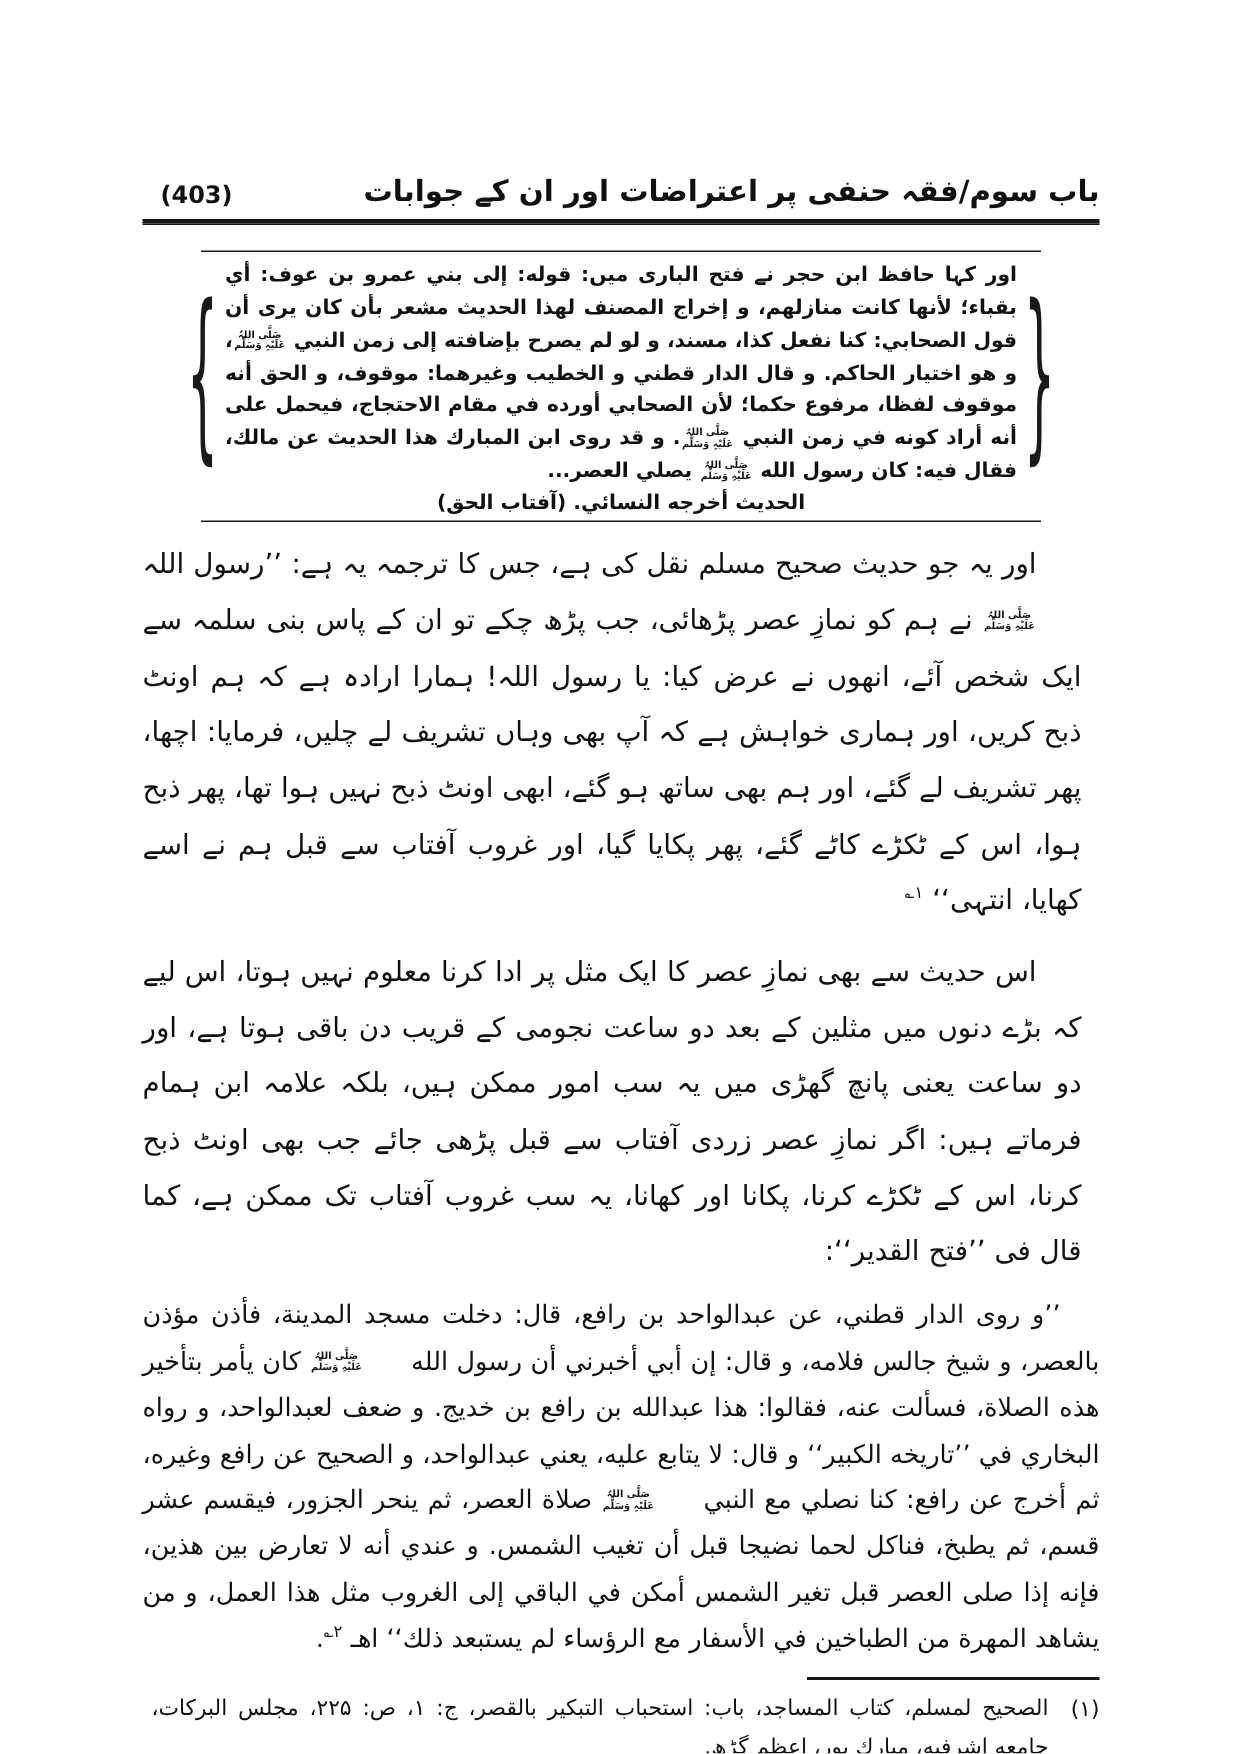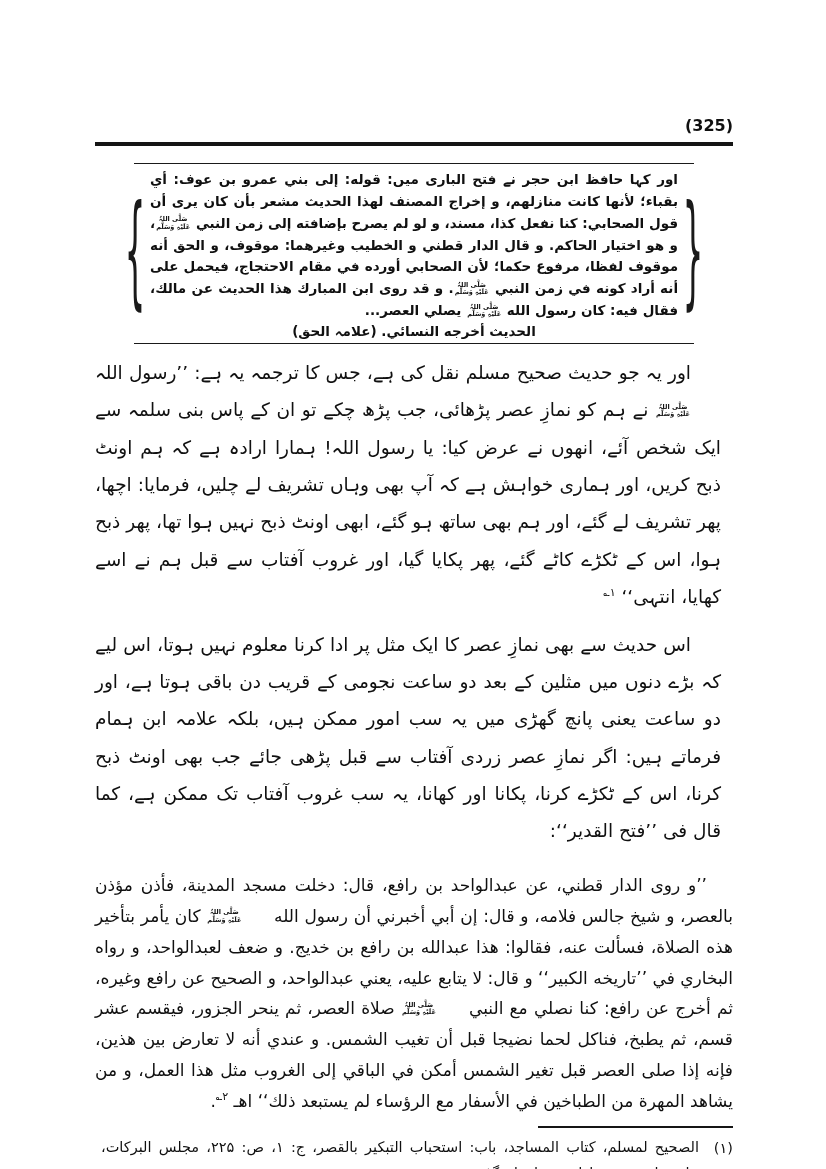--- a/index.html
+++ b/index.html
@@ -80,21 +80,21 @@
   .urdu {
     margin: 10px 12px 0 0;
     font-size: 18.5px;
     line-height: 2.02;
     text-align: justify;
     text-indent: 30px;
   }
 
   
   .arabic-quote {
-    margin: 20px 0 0 0;
+    margin: 8px 0 0 0;
     font-size: 17px;
     line-height: 1.82;
     text-align: justify;
     text-indent: 26px;
   }
 
   
   .saw {
     display: inline-flex;
     flex-direction: column;
@@ -132,39 +132,40 @@
     margin: 0;
     padding-left: 6px;
   }
 </style>
 </head>
 <body>
 
 <div class="page">
 
   <header class="page-header">
-    <div class="page-number">(325)</div>
+    <h1 class="page-title">باب سوم/فقہ حنفی پر اعتراضات اور ان کے جوابات</h1>
+    <div class="page-number">(403)</div>
   </header>
 
   <div class="double-rule"></div>
 
   <section class="quote-box">
     <span class="brace brace-left" dir="ltr">{</span>
     <span class="brace brace-right" dir="ltr">}</span>
     <p class="box-text">اور کہا حافظ ابن حجر نے فتح الباری میں: قوله: إلى بني عمرو بن عوف: أي بقباء؛ لأنها كانت منازلهم، و إخراج المصنف لهذا الحديث مشعر بأن كان يرى أن قول الصحابي: كنا نفعل كذا، مسند، و لو لم يصرح بإضافته إلى زمن النبي <span class="saw">
           <span>صَلَّی اللہُ</span>
           <span>عَلَیْہِ وَسَلَّم</span>
         </span>، و هو اختيار الحاكم. و قال الدار قطني و الخطيب وغيرهما: موقوف، و الحق أنه موقوف لفظا، مرفوع حكما؛ لأن الصحابي أورده في مقام الاحتجاج، فيحمل على أنه أراد كونه في زمن النبي <span class="saw">
           <span>صَلَّی اللہُ</span>
           <span>عَلَیْہِ وَسَلَّم</span>
         </span>. و قد روى ابن المبارك هذا الحديث عن مالك، فقال فيه: كان رسول الله <span class="saw">
           <span>صَلَّی اللہُ</span>
           <span>عَلَیْہِ وَسَلَّم</span>
         </span> يصلي العصر...</p>
-    <p class="box-footer">الحديث أخرجه النسائي. (علامہ الحق)</p>
+    <p class="box-footer">الحديث أخرجه النسائي. (آفتاب الحق)</p>
   </section>
 
   <p class="urdu">اور یہ جو حدیث صحیح مسلم نقل کی ہے، جس کا ترجمہ یہ ہے: ’’رسول اللہ <span class="saw">
         <span>صَلَّی اللہُ</span>
         <span>عَلَیْہِ وَسَلَّم</span>
       </span> نے ہم کو نمازِ عصر پڑھائی، جب پڑھ چکے تو ان کے پاس بنی سلمہ سے ایک شخص آئے، انھوں نے عرض کیا: یا رسول اللہ! ہمارا ارادہ ہے کہ ہم اونٹ ذبح کریں، اور ہماری خواہش ہے کہ آپ بھی وہاں تشریف لے چلیں، فرمایا: اچھا، پھر تشریف لے گئے، اور ہم بھی ساتھ ہو گئے، ابھی اونٹ ذبح نہیں ہوا تھا، پھر ذبح ہوا، اس کے ٹکڑے کاٹے گئے، پھر پکایا گیا، اور غروب آفتاب سے قبل ہم نے اسے کھایا، انتہی‘‘ <span class="sup">۱؎</span></p>
 
   <p class="urdu">اس حدیث سے بھی نمازِ عصر کا ایک مثل پر ادا کرنا معلوم نہیں ہوتا، اس لیے کہ بڑے دنوں میں مثلین کے بعد دو ساعت نجومی کے قریب دن باقی ہوتا ہے، اور دو ساعت یعنی پانچ گھڑی میں یہ سب امور ممکن ہیں، بلکہ علامہ ابن ہمام فرماتے ہیں: اگر نمازِ عصر زردی آفتاب سے قبل پڑھی جائے جب بھی اونٹ ذبح کرنا، اس کے ٹکڑے کرنا، پکانا اور کھانا، یہ سب غروب آفتاب تک ممکن ہے، کما قال فی ’’فتح القدیر‘‘:</p>
 
   <p class="arabic-quote">’’و روى الدار قطني، عن عبدالواحد بن رافع، قال: دخلت مسجد المدينة، فأذن مؤذن بالعصر، و شيخ جالس فلامه، و قال: إن أبي أخبرني أن رسول الله <span class="saw">

